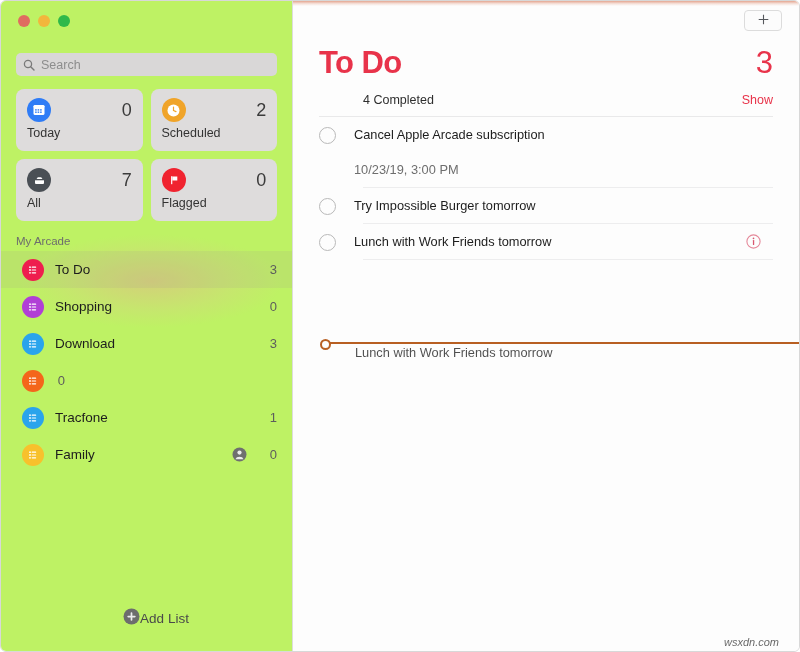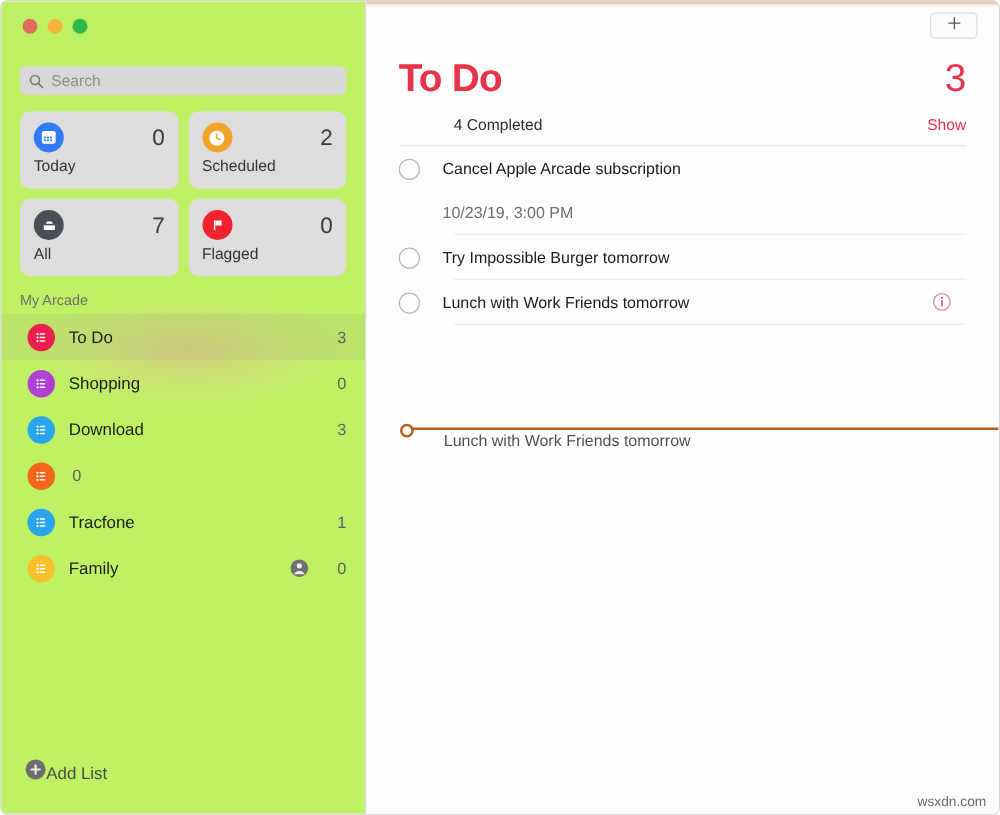--- a/index.html
+++ b/index.html
@@ -169,20 +169,21 @@
     text-align: right;
   }
   .shared-icon { margin-right: 9px; display:flex; }
 
   .add-list {
     display: flex;
     align-items: center;
     padding: 0 0 22px 19px;
     position: relative;
     z-index: 2;
+    justify-content: center;
   }
   .add-list-label {
     font-size: 13.5px;
     color: #4a4a4a;
   }
 
   
   .main {
     position: relative;
     flex: 1;
@@ -322,25 +323,26 @@
     position: absolute;
     left: -5px; top: -3px;
     width: 7px; height: 7px;
     border: 2px solid #b85f22;
     border-radius: 50%;
     background: #fdfdfd;
   }
 
   .watermark {
     position: absolute;
-    right: 10px; bottom: 3px;
+    right: 20px; bottom: 3px;
     font-size: 11px;
     color: #6a6a6a;
     font-family: "Liberation Sans", sans-serif;
     z-index: 9;
+    font-style: italic;
   }
 </style>
 </head>
 <body>
 
 <div class="window">
 
   <div class="sidebar">
     <div class="sidebar-tint"></div>
 

